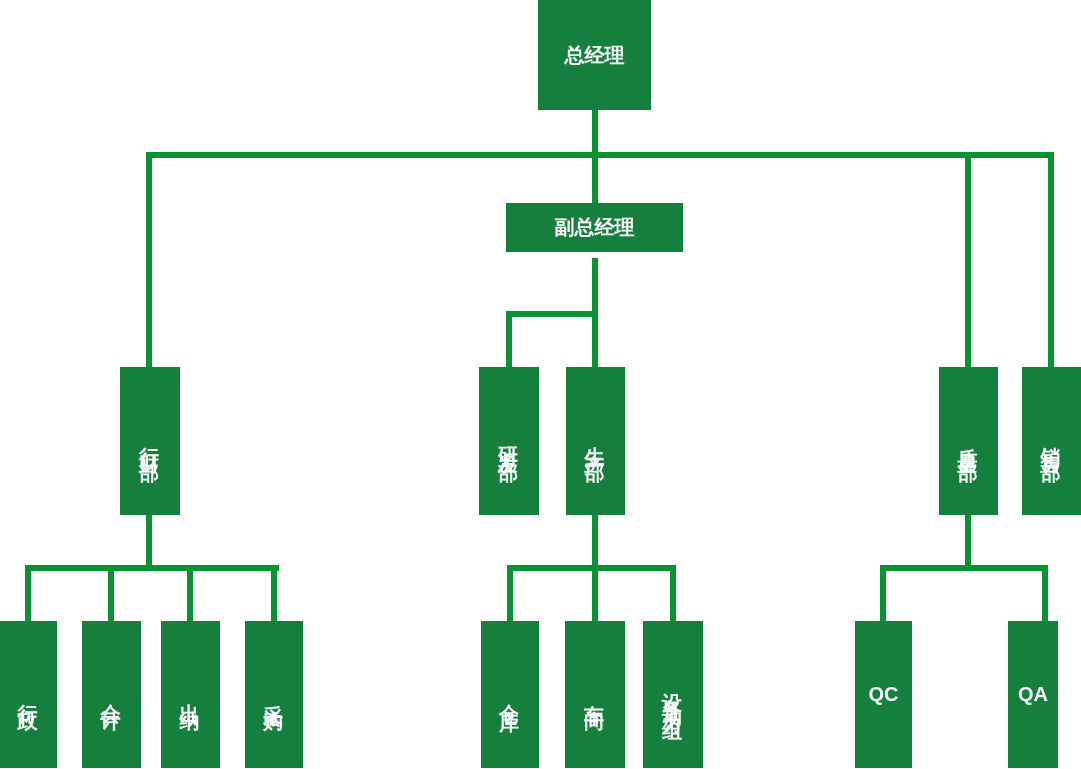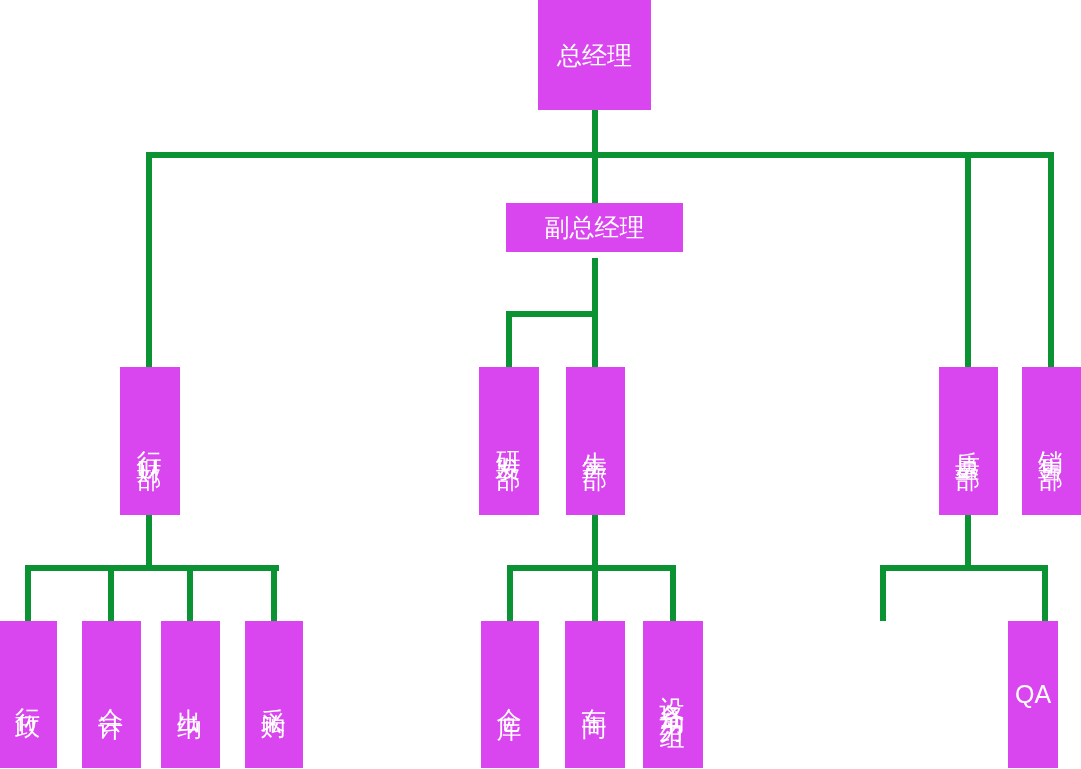--- a/index.html
+++ b/index.html
@@ -6,27 +6,27 @@
   .canvas {
     position: relative;
     width: 1081px;
     height: 769px;
     background: #ffffff;
     overflow: hidden;
     font-family: "Liberation Sans", "DejaVu Sans", sans-serif;
   }
   .node {
     position: absolute;
-    background: #d946ef;
+    background: #15803d;
     color: #ffffff;
     display: flex;
     align-items: center;
     justify-content: center;
-    font-size: 25px;
-    font-weight: 400;
+    font-size: 20px;
+    font-weight: 700;
     text-align: center;
     box-sizing: border-box;
   }
   .vtext {
     writing-mode: vertical-rl;
     text-orientation: upright;
     letter-spacing: 7px;
   }
   .line {
     position: absolute;
@@ -114,15 +114,16 @@
   <div class="node n-scb vtext">生产部</div>
   <div class="node n-zlb vtext">质量部</div>
   <div class="node n-xsb vtext">销售部</div>
   <div class="node n-xz vtext">行政</div>
   <div class="node n-kj vtext">会计</div>
   <div class="node n-cn vtext">出纳</div>
   <div class="node n-cg vtext">采购</div>
   <div class="node n-ck vtext">仓库</div>
   <div class="node n-cj vtext">车间</div>
   <div class="node n-sbdlz vtext">设备动力组</div>
+  <div class="node n-qc">QC</div>
   <div class="node n-qa">QA</div>
 
 </div>
 
 </body></html>

